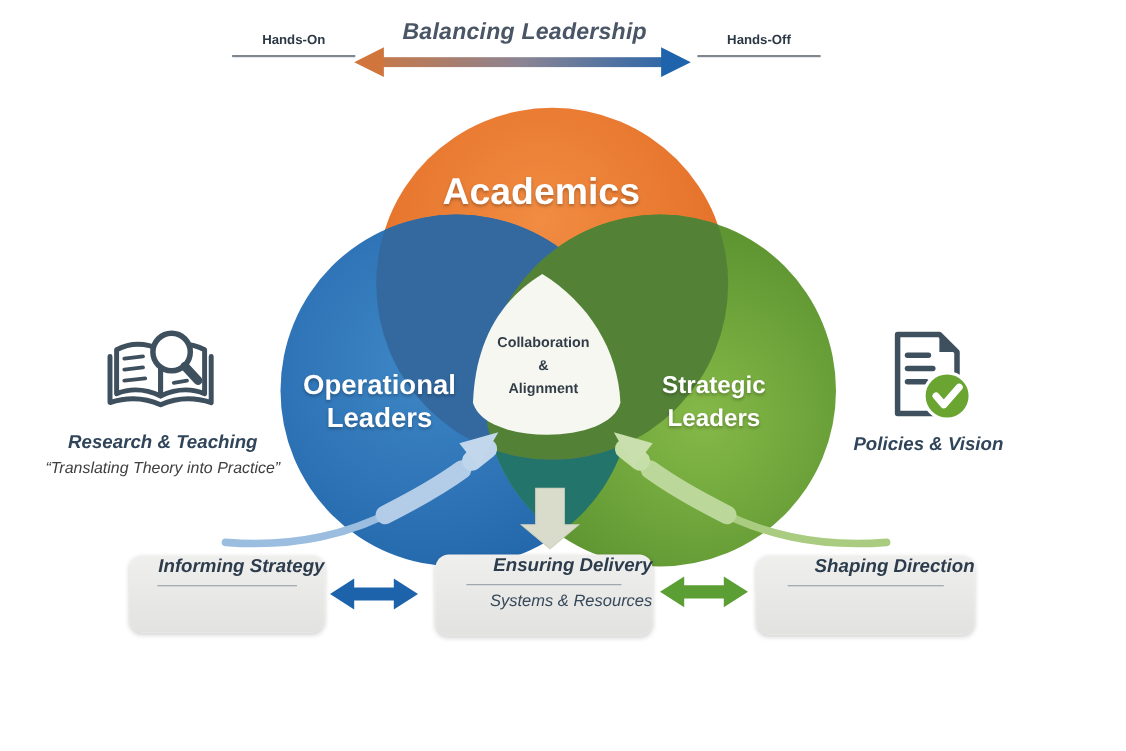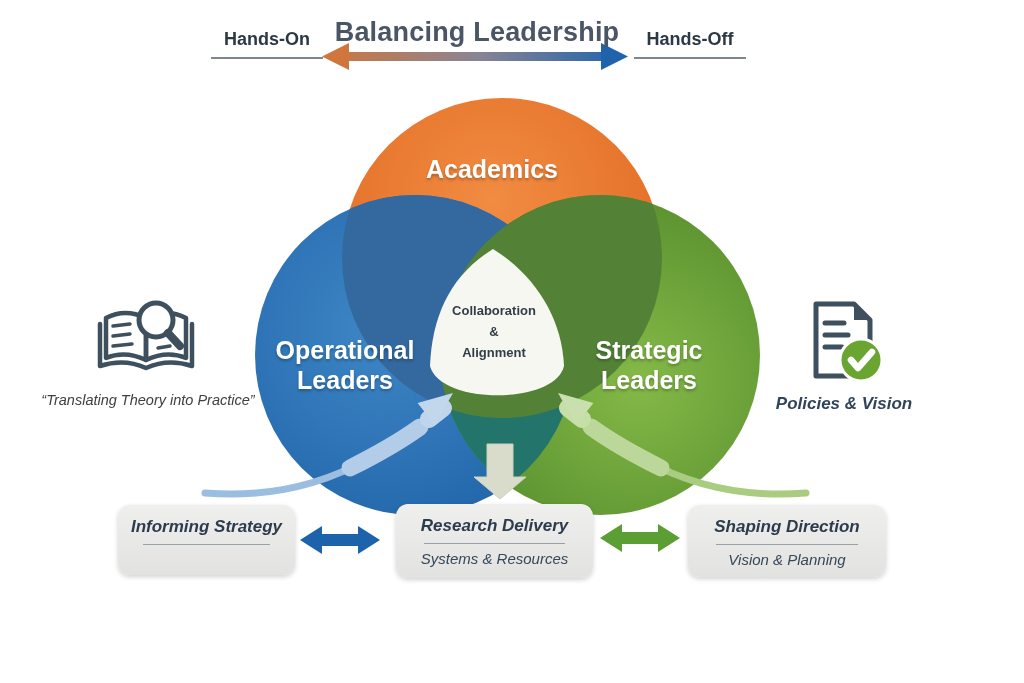--- a/index.html
+++ b/index.html
@@ -5,58 +5,59 @@
   * { margin: 0; padding: 0; box-sizing: border-box; }
   html, body { width: 1024px; height: 683px; background: #ffffff; overflow: hidden; }
   body { font-family: "Liberation Sans", sans-serif; position: relative; }
 
   .stage { position: absolute; left: 0; top: 0; width: 1024px; height: 683px; }
   svg.layer { position: absolute; left: 0; top: 0; }
 
   
   .hdr-title {
     position: absolute; left: 327px; top: 17px; width: 300px;
-    text-align: center; font-size: 27px; font-weight: bold; color: #4a5566;
+    text-align: center; font-size: 21px; font-weight: bold; color: #4a5566;
     letter-spacing: .2px;
+    font-style: italic;
   }
   .hands {
     position: absolute; top: 29px; width: 112px; text-align: center;
-    font-size: 18px; font-weight: bold; color: #2b3845;
+    font-size: 12px; font-weight: bold; color: #2b3845;
     padding-bottom: 7px; border-bottom: 2px solid #7e8790;
   }
   .hands.on  { left: 211px; }
   .hands.off { left: 634px; }
 
   
   .vlabel {
     position: absolute; text-align: center; color: #ffffff; font-weight: bold;
     white-space: pre-line; text-shadow: 0 2px 3px rgba(0,0,0,.28);
   }
-  .vlabel.academics   { left: 392px; top: 155px; width: 200px; font-size: 25px; }
+  .vlabel.academics   { left: 392px; top: 155px; width: 200px; font-size: 34px; }
   .vlabel.operational { left: 252px; top: 335px; width: 186px; font-size: 25px; line-height: 30px; }
-  .vlabel.strategic   { left: 556px; top: 335px; width: 186px; font-size: 25px; line-height: 30px; }
+  .vlabel.strategic   { left: 556px; top: 335px; width: 186px; font-size: 22px; line-height: 30px; }
   .vlabel.center {
     left: 414px; top: 300px; width: 160px; font-size: 13px; line-height: 21px;
     color: #323d48; font-weight: 600; text-shadow: none;
   }
 
   
   .callout { position: absolute; width: 234px; text-align: center; }
   .callout.left  { left: 31px;  top: 296px; }
   .callout.right { left: 727px; top: 298px; }
   .callout .ico { display: block; margin: 0 auto 10px auto; }
   .callout .c-title { font-size: 17px; font-weight: bold; font-style: italic; color: #31455a; margin-bottom: 6px; }
   .callout .c-quote { font-size: 14.5px; font-style: italic; color: #404040; white-space: nowrap; }
 
   
   .info-box {
     position: absolute; border-radius: 12px;
     background: linear-gradient(#efefed, #e2e2e0);
     box-shadow: 0 2px 5px rgba(0,0,0,.18);
-    text-align: center; padding-top: 12px;
+    text-align: right; 
   }
   .info-box .b-title { font-size: 17px; font-weight: bold; font-style: italic; color: #2c3c4c; }
   .info-box .b-div   { width: 72%; margin: 7px auto 6px auto; border-top: 1.5px solid #98a0a8; }
   .info-box .b-sub   { font-size: 15px; font-style: italic; color: #36485a; }
   .info-box.b1 { left: 118px; top: 505px; width: 177px; height: 70px; }
   .info-box.b2 { left: 396px; top: 504px; width: 197px; height: 74px; }
   .info-box.b3 { left: 688px; top: 505px; width: 198px; height: 72px; }
 </style>
 </head>
 <body>
@@ -151,20 +152,21 @@
       <g fill="none" stroke="#3e4f5e" stroke-width="4.5" stroke-linejoin="round" stroke-linecap="round">
         <path d="M14 22 Q33 12 54 22 L54 64 Q33 54 14 62 Z"></path>
         <path d="M94 22 Q75 12 54 22 L54 64 Q75 54 94 62 Z"></path>
         <path d="M8 28 L8 70 Q32 62 54 72 Q76 62 100 70 L100 28"></path>
         <path d="M21 30 L38 28 M21 40 L38 38 M21 50 L40 48" stroke-width="3.5"></path>
         <path d="M66 52 L78 50" stroke-width="3.5"></path>
       </g>
       <circle cx="64" cy="24" r="17" fill="#ffffff" stroke="#3e4f5e" stroke-width="5"></circle>
       <line x1="76" y1="37" x2="88" y2="50" stroke="#3e4f5e" stroke-width="8" stroke-linecap="round"></line>
     </svg>
+    <div class="c-title">Research &amp; Teaching</div>
     <div class="c-quote">“Translating Theory into Practice”</div>
   </div>
 
   <div class="callout right">
     <svg class="ico" width="92" height="86" viewBox="0 0 92 86">
       <path d="M18 6 L56 6 L72 22 L72 78 L18 78 Z" fill="#ffffff" stroke="#3e4f5e" stroke-width="5" stroke-linejoin="round"></path>
       <path d="M56 6 L56 22 L72 22 Z" fill="#3e4f5e"></path>
       <g stroke="#3e4f5e" stroke-width="5" stroke-linecap="round">
         <line x1="27" y1="25" x2="46" y2="25"></line>
         <line x1="27" y1="37" x2="50" y2="37"></line>
@@ -175,24 +177,23 @@
     </svg>
     <div class="c-title">Policies &amp; Vision</div>
   </div>
 
   <div class="info-box b1">
     <div class="b-title">Informing Strategy</div>
     <div class="b-div"></div>
   </div>
 
   <div class="info-box b2">
-    <div class="b-title">Research Delivery</div>
+    <div class="b-title">Ensuring Delivery</div>
     <div class="b-div"></div>
     <div class="b-sub">Systems &amp; Resources</div>
   </div>
 
   <div class="info-box b3">
     <div class="b-title">Shaping Direction</div>
     <div class="b-div"></div>
-    <div class="b-sub">Vision &amp; Planning</div>
   </div>
 
 </div>
 
 </body></html>

